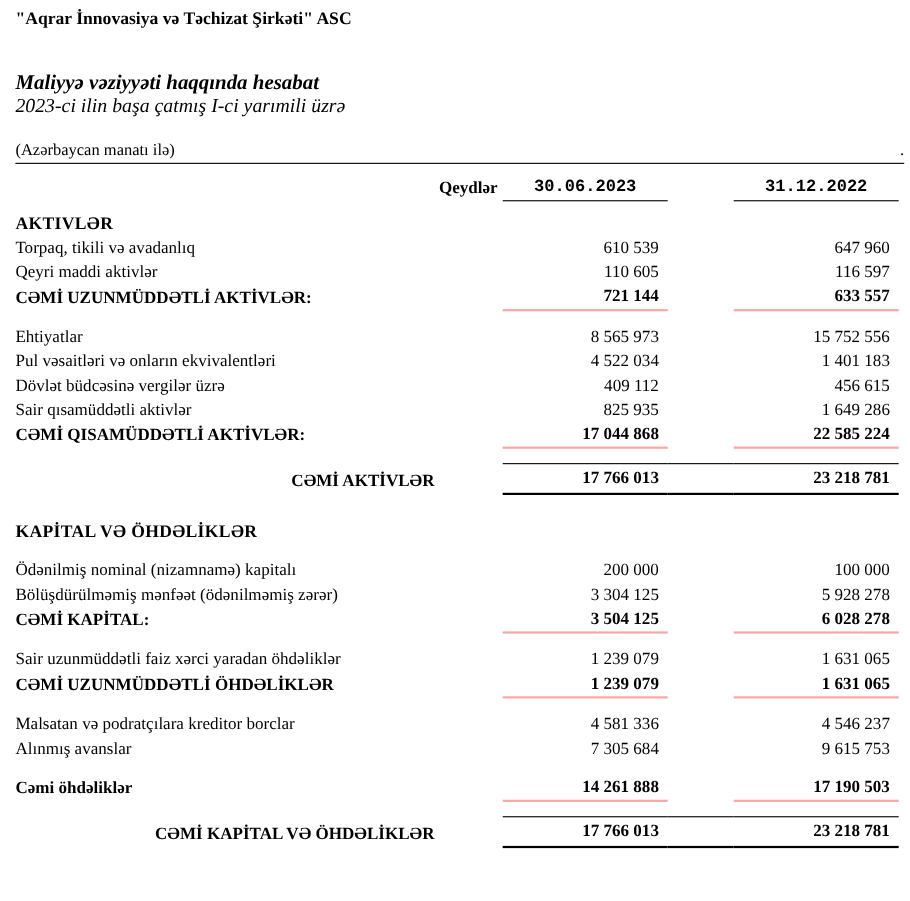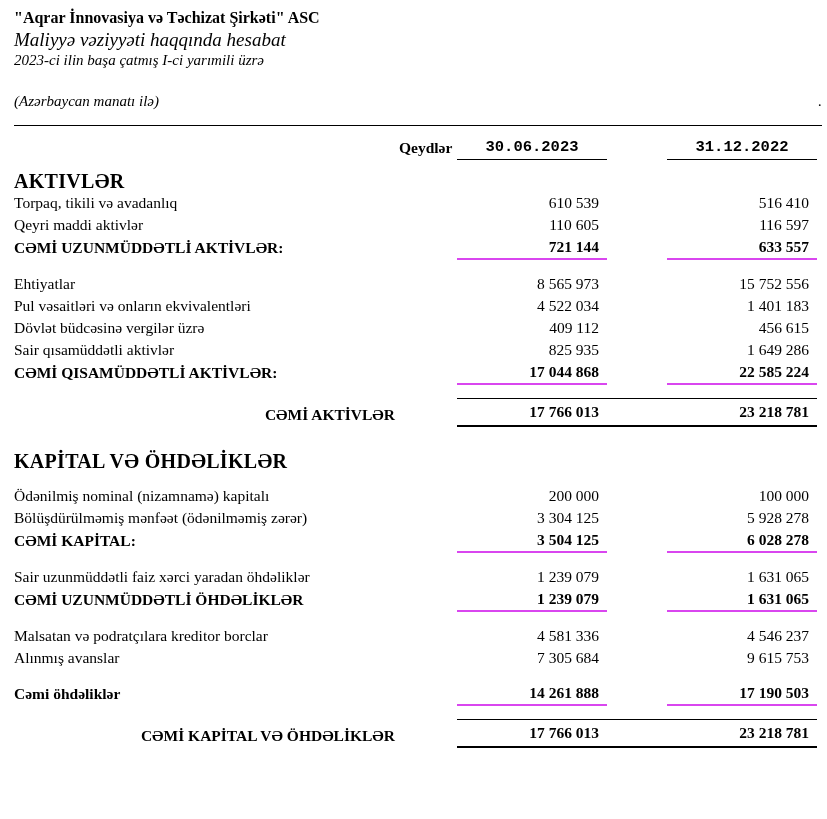--- a/index.html
+++ b/index.html
@@ -17,40 +17,40 @@
     padding: 8px 5px 10px 14px;
     background: #ffffff;
   }
   .company {
     font-size: 16px;
     font-weight: bold;
     line-height: 20px;
   }
   .doc-title {
     font-size: 19px;
-    font-weight: normal;
+    font-weight: bold;
     font-style: italic;
     line-height: 23px;
+    margin-top: 36px;
   }
   .doc-subtitle {
-    font-size: 15px;
+    font-size: 18px;
     font-style: italic;
     line-height: 19px;
     font-family: Liberation Serif, serif;
   }
   .currency-row {
     margin-top: 22px;
     display: flex;
     justify-content: space-between;
     align-items: flex-end;
-    font-style: italic;
     font-size: 15px;
     line-height: 19px;
     border-bottom: 1px solid #000;
-    padding-bottom: 14px;
+    padding-bottom: 1px;
   }
   table.statement {
     border-collapse: collapse;
     table-layout: fixed;
     width: 803px;
     margin-top: 4px;
   }
   col.c-label  { width: 385px; }
   col.c-note   { width: 58px; }
   col.c-v1     { width: 150px; }
@@ -74,30 +74,30 @@
     font-family: Liberation Mono, monospace;
   }
 
   tbody td { height: 22px; line-height: 22px; }
   td.label { text-align: left; padding-right: 4px; }
   td.note  { text-align: left; }
   td.v1, td.v2 { text-align: right; padding-right: 8px; }
 
   tr.row-section td.label {
     font-weight: bold;
-    font-size: 20px;
+    font-size: 16px;
     letter-spacing: 0.3px;
     padding-top: 6px;
     height: 26px;
   }
   tr.row-total td {
     font-weight: bold;
   }
   tr.row-total td.v1, tr.row-total td.v2 {
-    border-bottom: 2px solid #d946ef;
+    border-bottom: 2px solid #fca5a5;
     font-family: Liberation Serif, serif;
   }
   tr.row-grandtotal td {
     font-weight: bold;
     text-align: right;
   }
   tr.row-grandtotal td.v1,
   tr.row-grandtotal td.gap,
   tr.row-grandtotal td.v2 {
     border-top: 1px solid #000;
@@ -146,21 +146,21 @@
           <td class="note"></td>
           <td class="v1"></td>
           <td class="gap"></td>
           <td class="v2"></td>
         </tr>
         <tr class="row-item">
           <td class="label">Torpaq, tikili və avadanlıq</td>
           <td class="note"></td>
           <td class="v1">610 539</td>
           <td class="gap"></td>
-          <td class="v2">516 410</td>
+          <td class="v2">647 960</td>
         </tr>
         <tr class="row-item">
           <td class="label">Qeyri maddi aktivlər</td>
           <td class="note"></td>
           <td class="v1">110 605</td>
           <td class="gap"></td>
           <td class="v2">116 597</td>
         </tr>
         <tr class="row-total">
           <td class="label">CƏMİ UZUNMÜDDƏTLİ AKTİVLƏR:</td>

